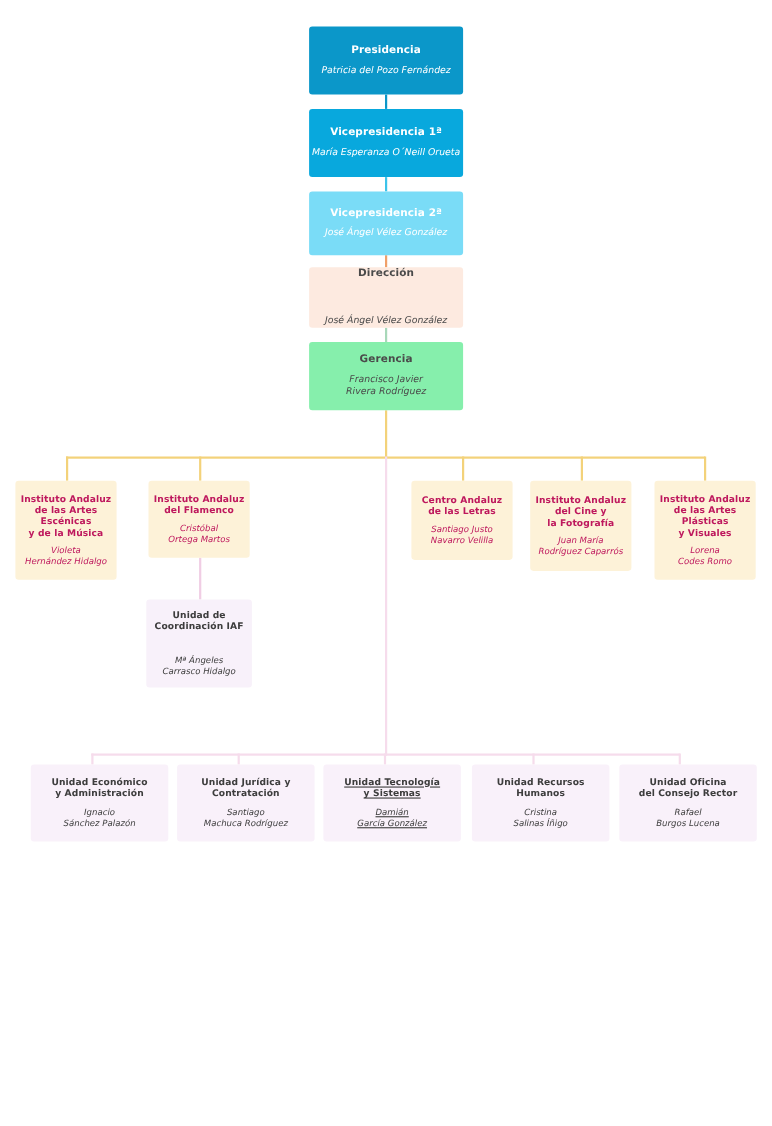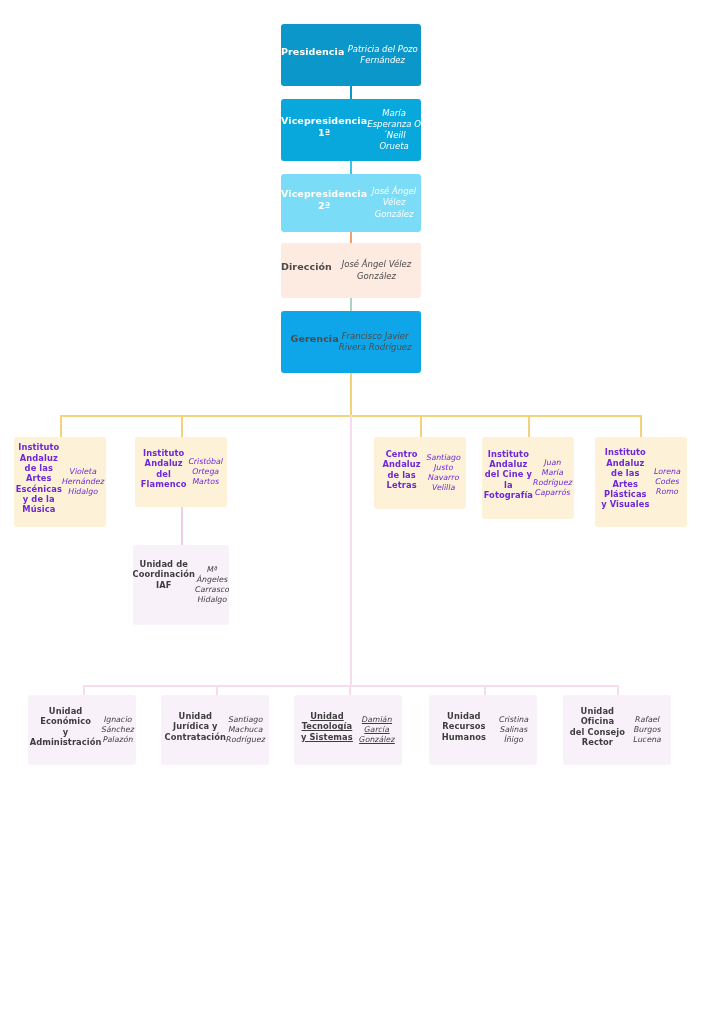--- a/index.html
+++ b/index.html
@@ -17,21 +17,21 @@
   #chart {
     position: absolute;
     left: 0; top: 0;
     width: 702px;
     height: 1024px;
   }
   .node {
     position: absolute;
     box-sizing: border-box;
     display: flex;
-    flex-direction: row;
+    flex-direction: column;
     align-items: center;
     justify-content: center;
     text-align: center;
     border-radius: 3px;
     overflow: hidden;
   }
   .node .title {
     font-weight: bold;
     line-height: 1.25;
     letter-spacing: 0.1px;
@@ -56,31 +56,31 @@
   .n-vice2 {
     left: 281px; top: 174px; height: 58px;
     background: #7adcf7; color: #ffffff;
   }
   .n-direccion {
     left: 281px; top: 243px; height: 55px;
     background: #fdeae0; color: #4a4a4a; justify-content: space-between;
   }
   .n-gerencia {
     left: 281px; top: 311px; height: 62px;
-    background: #0ea5e9; color: #4a4a4a;
+    background: #86efac; color: #4a4a4a;
   }
   .n-gerencia .person { line-height: 1.35; }
 
   
   .inst {
     width: 92px;
     top: 437px;
     height: 90px;
     background: #fdf2d8;
-    color: #6d28d9;
+    color: #be185d;
     padding: 24px 4px;
   }
   .inst .title { font-size: 8.3px; margin-bottom: 7px; }
   .inst .person { font-size: 7.8px; }
 
   .i-0 { left: 14px; }
   .i-1 { left: 135px; height: 70px; }
   .i-2 { left: 374px; height: 72px; }
   .i-3 { left: 482px; height: 82px; }
   .i-4 { left: 595px; }
@@ -89,21 +89,21 @@
   .n-iaf {
     left: 133px; top: 545px; width: 96px; height: 80px;
     background: #f8f1fa; color: #3d3d3d;
     padding: 6px 4px;
   }
   .n-iaf .title { font-size: 8.3px; margin-bottom: 21px; }
   .n-iaf .person { font-size: 7.8px; }
 
   
   .unit {
-    top: 695px; width: 108px; height: 70px;
+    top: 695px; width: 125px; height: 70px;
     background: #f9f1fa; color: #3d3d3d;
     padding: 6px 4px;
   }
   .unit .title { font-size: 8.3px; margin-bottom: 7px; }
   .unit .person { font-size: 7.8px; }
 
   .u-0 { left: 28px; }
   .u-1 { left: 161px; }
   .u-2 { left: 294px; text-decoration: underline; }
   .u-3 { left: 429px; }

